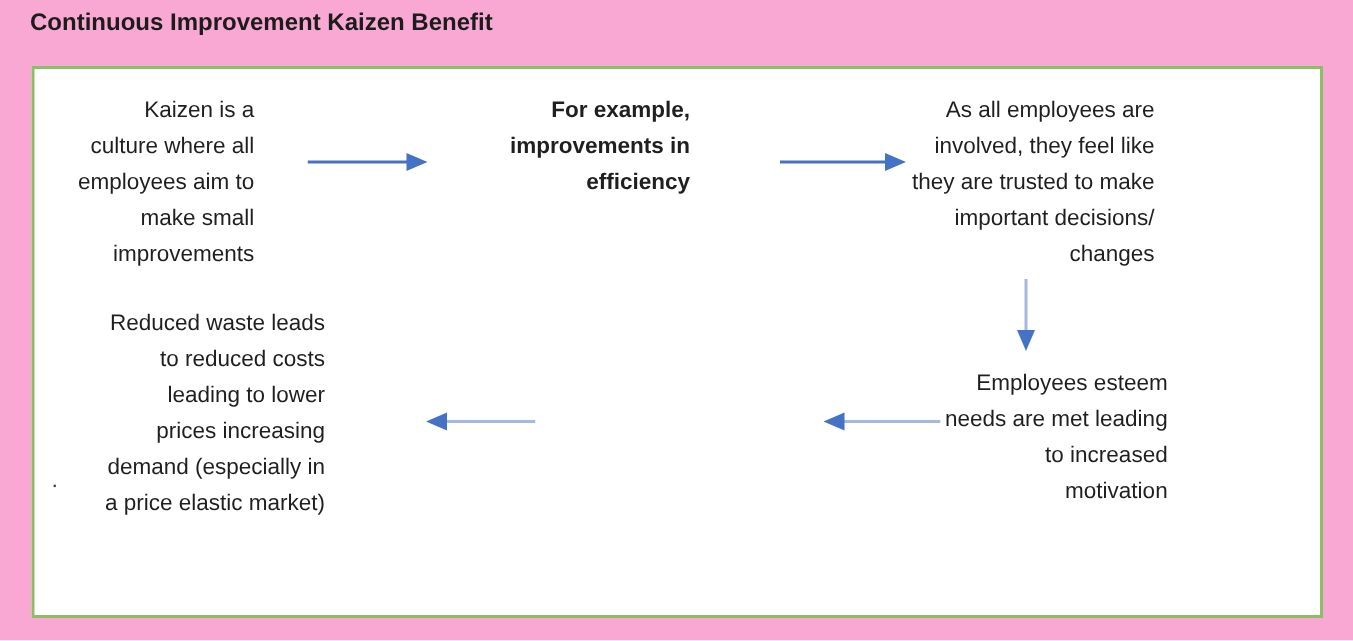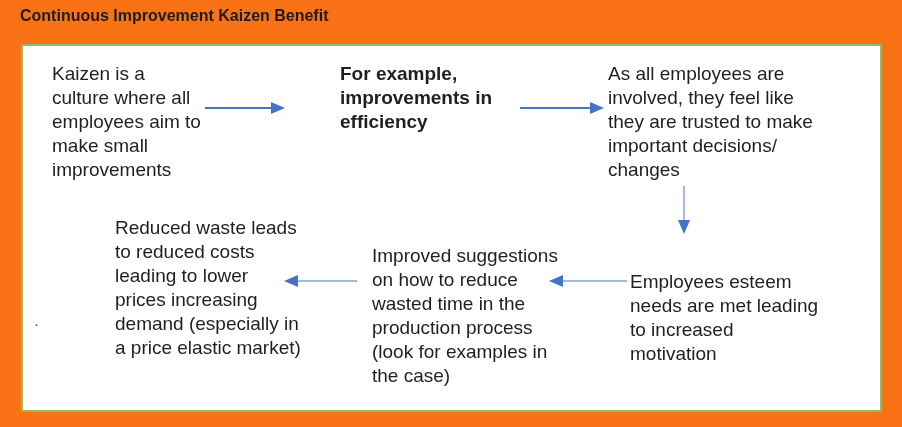--- a/index.html
+++ b/index.html
@@ -5,21 +5,21 @@
   html, body {
     margin: 0;
     padding: 0;
     background: #ffffff;
     font-family: "Liberation Sans", sans-serif;
   }
   .canvas {
     position: relative;
     width: 902px;
     height: 427px;
-    background: #f97316;
+    background: #f9a8d4;
     overflow: hidden;
   }
   .page-title {
     position: absolute;
     left: 20px;
     top: 7px;
     font-size: 16px;
     font-weight: 600;
     color: #1c1c1c;
     margin: 0;
@@ -29,30 +29,31 @@
     left: 21px;
     top: 44px;
     width: 857px;
     height: 364px;
     border: 2px solid #8cbe63;
     background: #ffffff;
   }
   .node {
     position: absolute;
     white-space: pre-line;
-    font-size: 19px;
+    font-size: 15px;
     line-height: 24px;
     color: #1f1f1f;
+    text-align: right;
   }
   .node-1 { left: 52px;  top: 62px;  }
   .node-2 { left: 340px; top: 62px; font-weight: bold;  }
   .node-3 { left: 608px; top: 62px;  }
-  .node-4 { left: 630px; top: 244px; margin-top: 26px; }
+  .node-4 { left: 630px; top: 244px; }
   .node-5 { left: 372px; top: 244px; }
-  .node-6 { left: 70px;  top: 216px; margin-left: 45px; }
+  .node-6 { left: 70px;  top: 204px; }
   .arrow {
     position: absolute;
     display: block;
   }
   .stray-mark {
     position: absolute;
     left: 34px;
     top: 312px;
     font-size: 15px;
     line-height: 24px;
@@ -78,26 +79,20 @@
 efficiency</div>
   <div class="node node-3">As all employees are
 involved, they feel like
 they are trusted to make
 important decisions/
 changes</div>
   <div class="node node-4">Employees esteem
 needs are met leading
 to increased
 motivation</div>
-  <div class="node node-5">Improved suggestions
-on how to reduce
-wasted time in the
-production process
-(look for examples in
-the case)</div>
   <div class="node node-6">Reduced waste leads
 to reduced costs
 leading to lower
 prices increasing
 demand (especially in
 a price elastic market)</div>
 
   <svg class="arrow" style="left:205px; top:100px;" width="80" height="16">
     <line x1="0" y1="8" x2="67" y2="8" stroke="#4472C4" stroke-width="2"></line>
     <polygon points="66,2 80,8 66,14" fill="#4472C4"></polygon>

